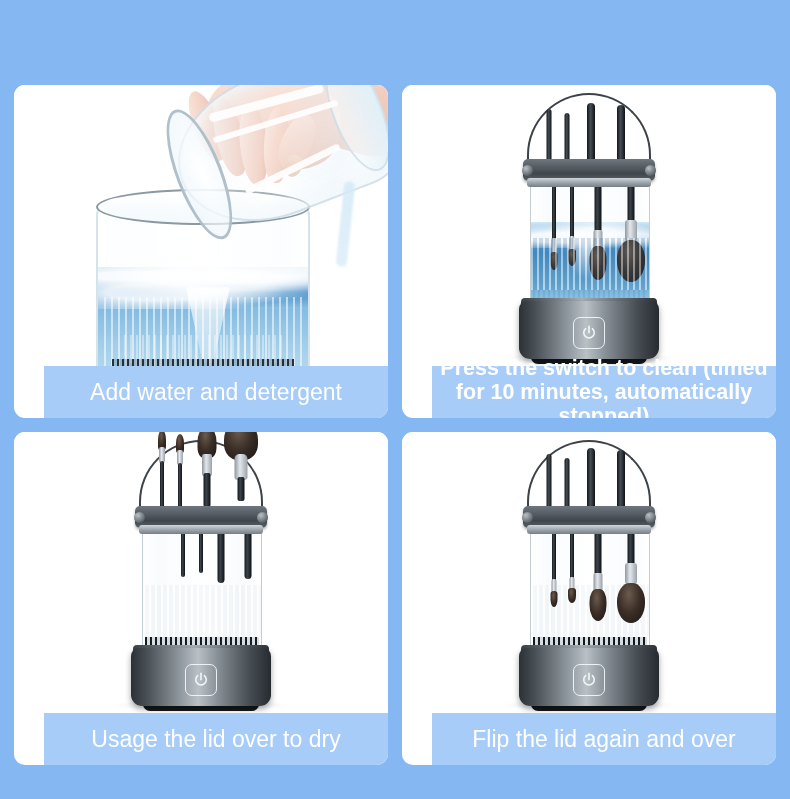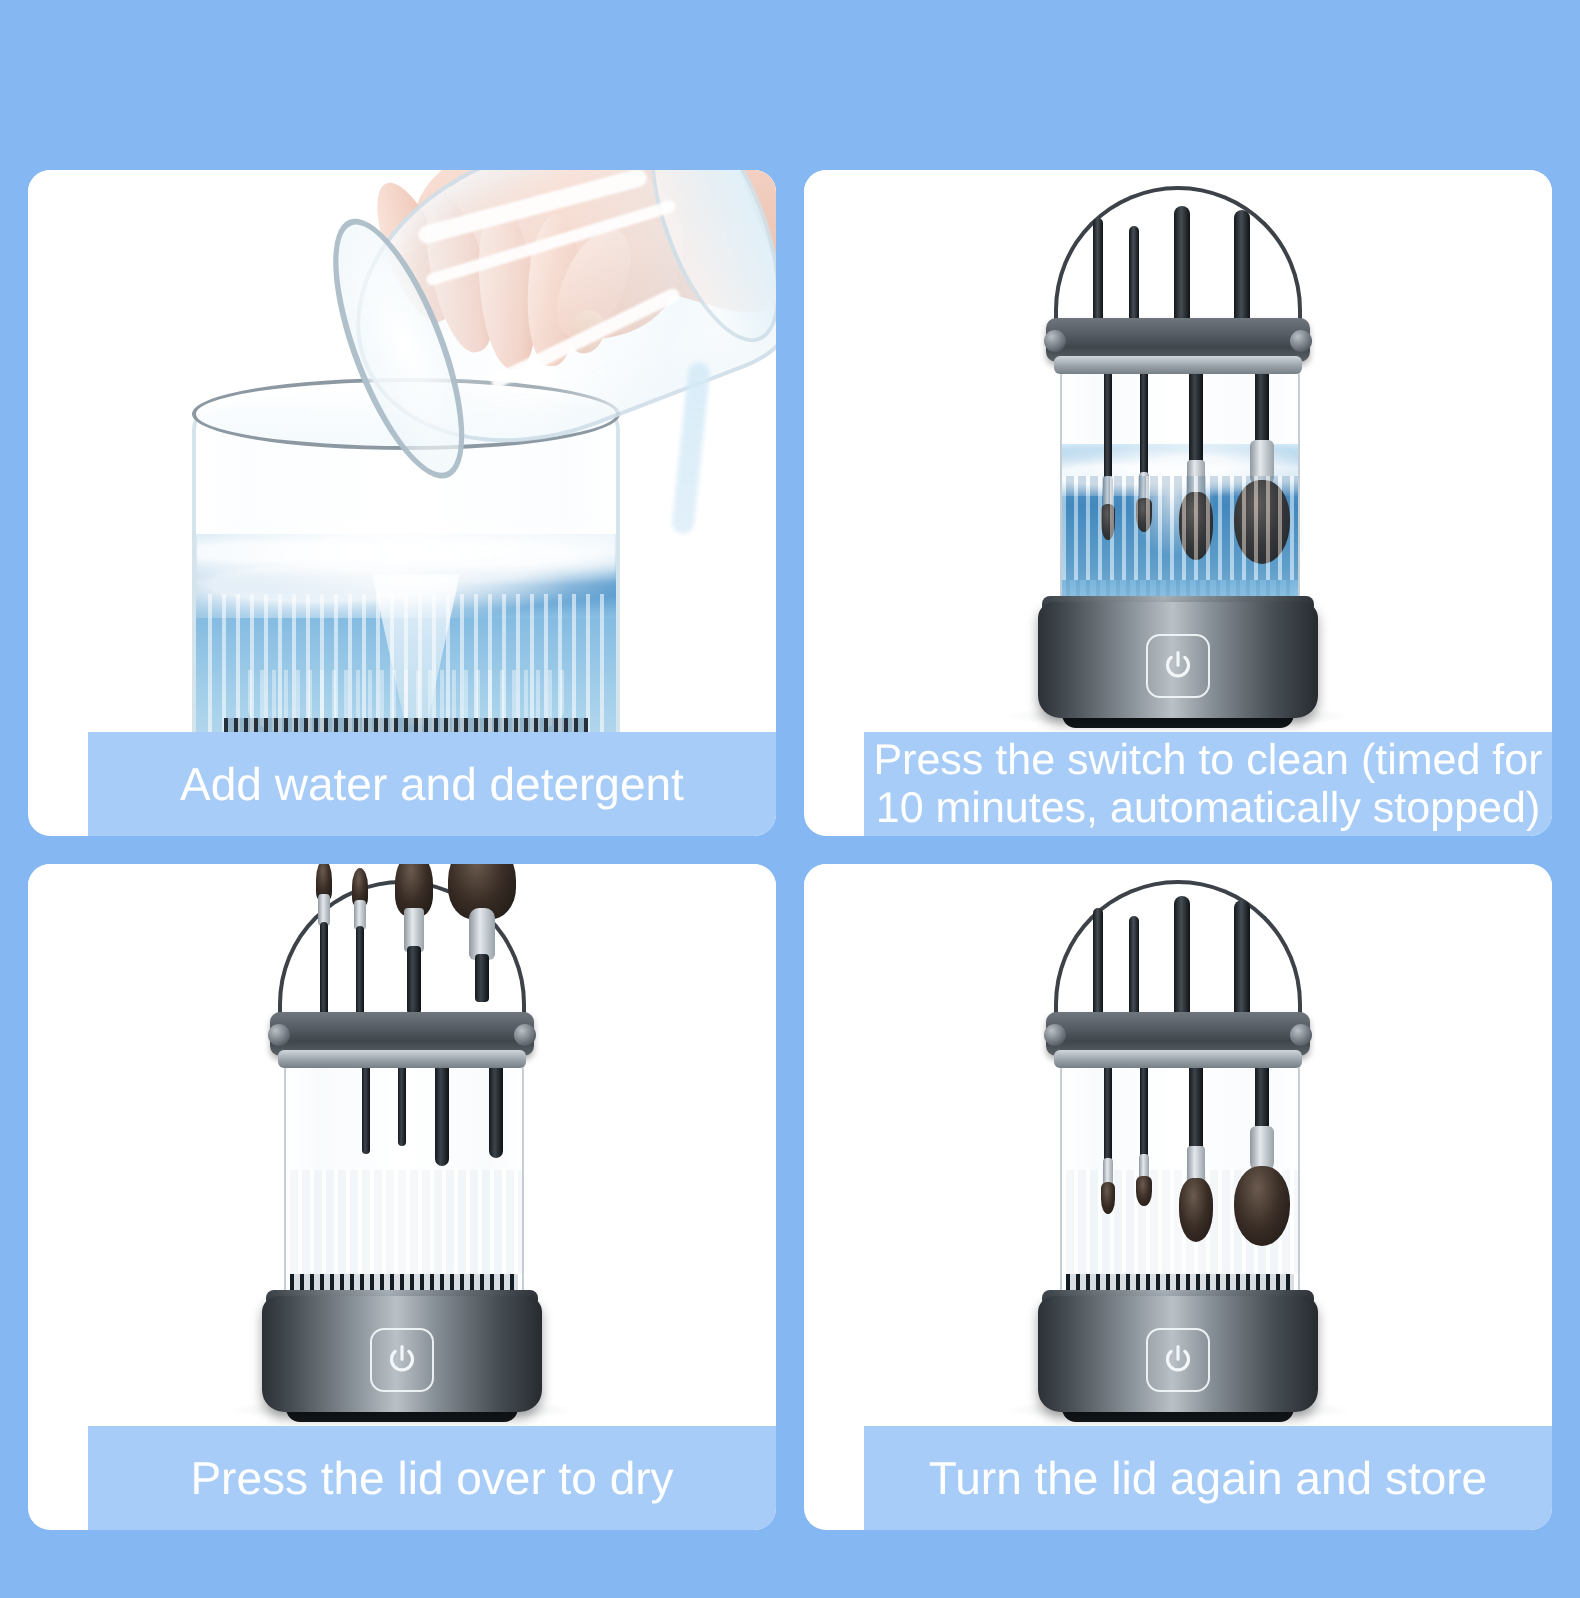--- a/index.html
+++ b/index.html
@@ -48,21 +48,21 @@
     background:#a7ccf7;
     color:#ffffff;
     display:flex;align-items:center;justify-content:center;
     text-align:center;
     font-size:23px;
     line-height:25px;
     padding:16px 4px;
     box-sizing:border-box;
     margin-left:30px;
   }
-  .caption.two-line{font-size:21.5px;line-height:24px;}
+  .caption.two-line{font-size:21.5px;line-height:24px;font-weight:bold;}
 
   
   .p1 .hand-wrap{
     position:absolute;left:150px;top:-8px;width:240px;height:150px;
   }
   
   .p1 .forearm{
     position:absolute;left:128px;top:-34px;width:130px;height:108px;
     background:linear-gradient(155deg,#f7ded3 0%,#f2cfc1 45%,#e9bdab 100%);
     border-radius:46% 40% 36% 44%;
@@ -520,21 +520,21 @@
           <div class="power-btn">
             <svg width="18" height="18" viewBox="0 0 24 24" fill="none" stroke="#f2f6f9" stroke-width="2.1" stroke-linecap="round">
               <path d="M7.5 6.2a7 7 0 1 0 9 0"></path>
               <line x1="12" y1="3" x2="12" y2="11.5"></line>
             </svg>
           </div>
           <div class="dev-foot"></div>
           <div class="shadow-ellipse"></div>
         </div>
       </div>
-      <div class="caption">Press the lid over to dry</div>
+      <div class="caption">Usage the lid over to dry</div>
     </div>
 
     <div class="card p4">
       <div class="photo">
         <div class="device">
 
           <div class="dev-handle"></div>
 
           <div class="spike" style="left:40px;top:22px;width:5px;height:54px;border-radius:3px 3px 0 0;"></div>
           <div class="spike" style="left:58px;top:26px;width:5px;height:50px;border-radius:3px 3px 0 0;"></div>
@@ -577,17 +577,17 @@
           <div class="power-btn">
             <svg width="18" height="18" viewBox="0 0 24 24" fill="none" stroke="#f2f6f9" stroke-width="2.1" stroke-linecap="round">
               <path d="M7.5 6.2a7 7 0 1 0 9 0"></path>
               <line x1="12" y1="3" x2="12" y2="11.5"></line>
             </svg>
           </div>
           <div class="dev-foot"></div>
           <div class="shadow-ellipse"></div>
         </div>
       </div>
-      <div class="caption">Turn the lid again and store</div>
+      <div class="caption">Flip the lid again and over</div>
     </div>
 
   </div>
 </div>
 
 </body></html>

